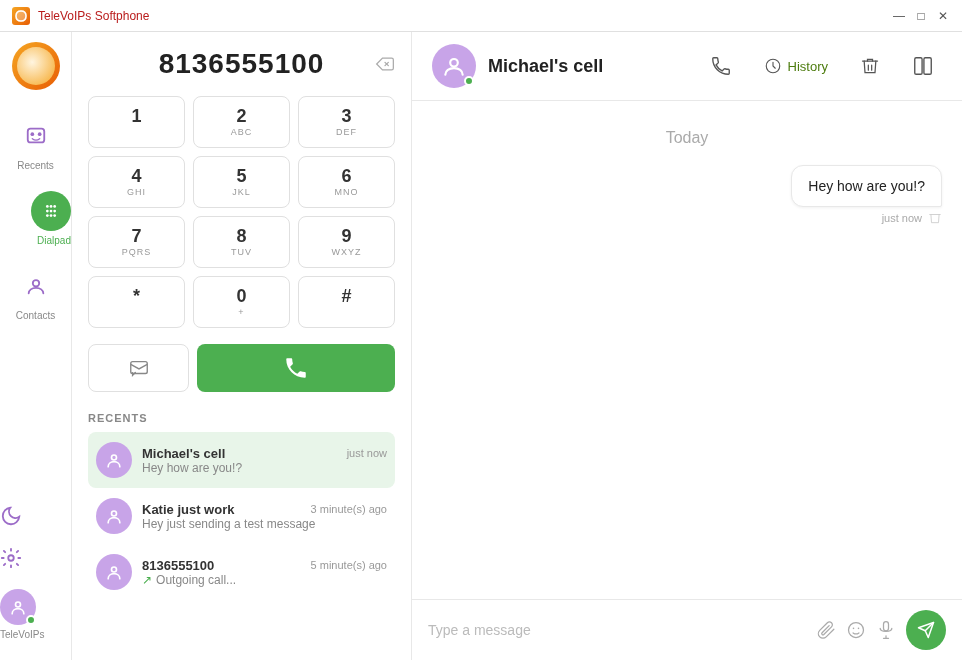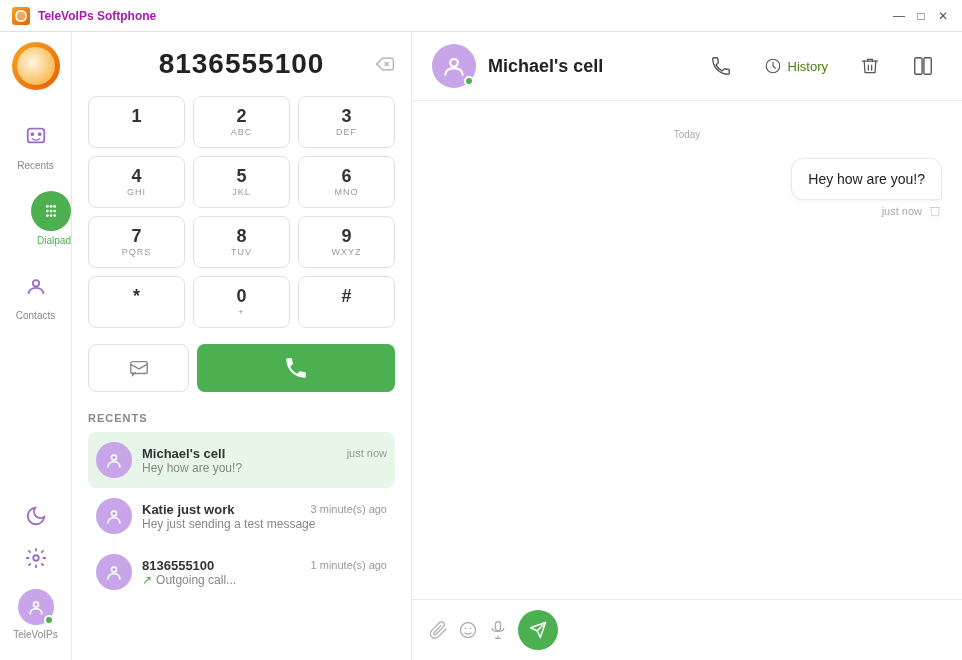--- a/index.html
+++ b/index.html
@@ -18,23 +18,22 @@
     .title-bar-logo {
       width: 18px; height: 18px;
       background: linear-gradient(135deg, #f5a623, #e85d04);
       border-radius: 3px;
       margin-right: 8px;
       flex-shrink: 0;
       display: flex; align-items: center; justify-content: center;
     }
     .title-bar-title {
       font-size: 12px;
-      color: #a21caf;
+      color: #b91c1c;
       flex: 1;
-      font-weight: bold;
     }
     .title-bar-controls {
       display: flex; gap: 8px;
     }
     .title-bar-btn {
       width: 14px; height: 14px;
       cursor: pointer;
       font-size: 12px;
       color: #555;
       display: flex; align-items: center; justify-content: center;
@@ -102,21 +101,21 @@
     }
     .nav-bottom {
       margin-top: auto;
       width: 100%;
       display: flex; flex-direction: column; align-items: center; gap: 0;
     }
     .nav-item-bottom {
       width: 100%;
       display: flex;
       flex-direction: column;
-      align-items: center;
+      align-items: flex-start;
       padding: 10px 0;
       cursor: pointer;
       gap: 4px;
       color: #888;
     }
     .avatar-nav {
       width: 36px; height: 36px;
       background: #c8a4e8;
       border-radius: 50%;
       display: flex; align-items: center; justify-content: center;
@@ -323,21 +322,21 @@
     .chat-messages {
       flex: 1;
       overflow-y: auto;
       padding: 20px;
       display: flex;
       flex-direction: column;
       gap: 10px;
     }
     .date-divider {
       text-align: center;
-      font-size: 10px;
+      font-size: 16px;
       color: #aaa;
       margin: 8px 0;
     }
     .message-bubble-wrap {
       display: flex;
       flex-direction: column;
       align-items: flex-end;
     }
     .message-bubble {
       background: #fff;
@@ -610,21 +609,21 @@
       <div class="recent-item">
         <div class="recent-avatar">
           <svg width="20" height="20" viewBox="0 0 24 24" fill="none">
             <circle cx="12" cy="9" r="3" stroke="#fff" stroke-width="2"></circle>
             <path d="M5 20 C5 16.5 8 14 12 14 C16 14 19 16.5 19 20" stroke="#fff" stroke-width="2" stroke-linecap="round"></path>
           </svg>
         </div>
         <div class="recent-info">
           <div class="recent-name-row">
             <span class="recent-name">8136555100</span>
-            <span class="recent-time">1 minute(s) ago</span>
+            <span class="recent-time">5 minute(s) ago</span>
           </div>
           <div class="recent-msg">
             <span class="outgoing-icon">↗</span><span>Outgoing call...</span>
           </div>
         </div>
       </div>
     </div>
   </div>
 
   <div class="chat-panel">
@@ -680,20 +679,21 @@
             <svg width="14" height="14" viewBox="0 0 24 24" fill="none">
               <polyline points="3,6 5,6 21,6" stroke="#ccc" stroke-width="1.5" stroke-linecap="round"></polyline>
               <path d="M19 6l-1 14H6L5 6" stroke="#ccc" stroke-width="1.5" fill="none" stroke-linecap="round"></path>
             </svg>
           </button>
         </div>
       </div>
     </div>
 
     <div class="chat-input-area">
+      <input class="chat-input" type="text" placeholder="Type a message" style="">
       <button class="input-action-btn">
         <svg width="20" height="20" viewBox="0 0 24 24" fill="none">
           <path d="M21.44 11.05L12.25 20.24a5.5 5.5 0 01-7.78-7.78l9.19-9.19a3.5 3.5 0 014.95 4.95l-9.2 9.19a1.5 1.5 0 01-2.12-2.12l8.49-8.48" stroke="#aaa" stroke-width="1.5" stroke-linecap="round"></path>
         </svg>
       </button>
       <button class="input-action-btn">
         <svg width="20" height="20" viewBox="0 0 24 24" fill="none">
           <circle cx="12" cy="12" r="9" stroke="#aaa" stroke-width="1.5"></circle>
           <path d="M8.5 15.5 Q12 18 15.5 15.5" stroke="#aaa" stroke-width="1.5" stroke-linecap="round" fill="none"></path>
           <circle cx="9" cy="10" r="1" fill="#aaa"></circle>

